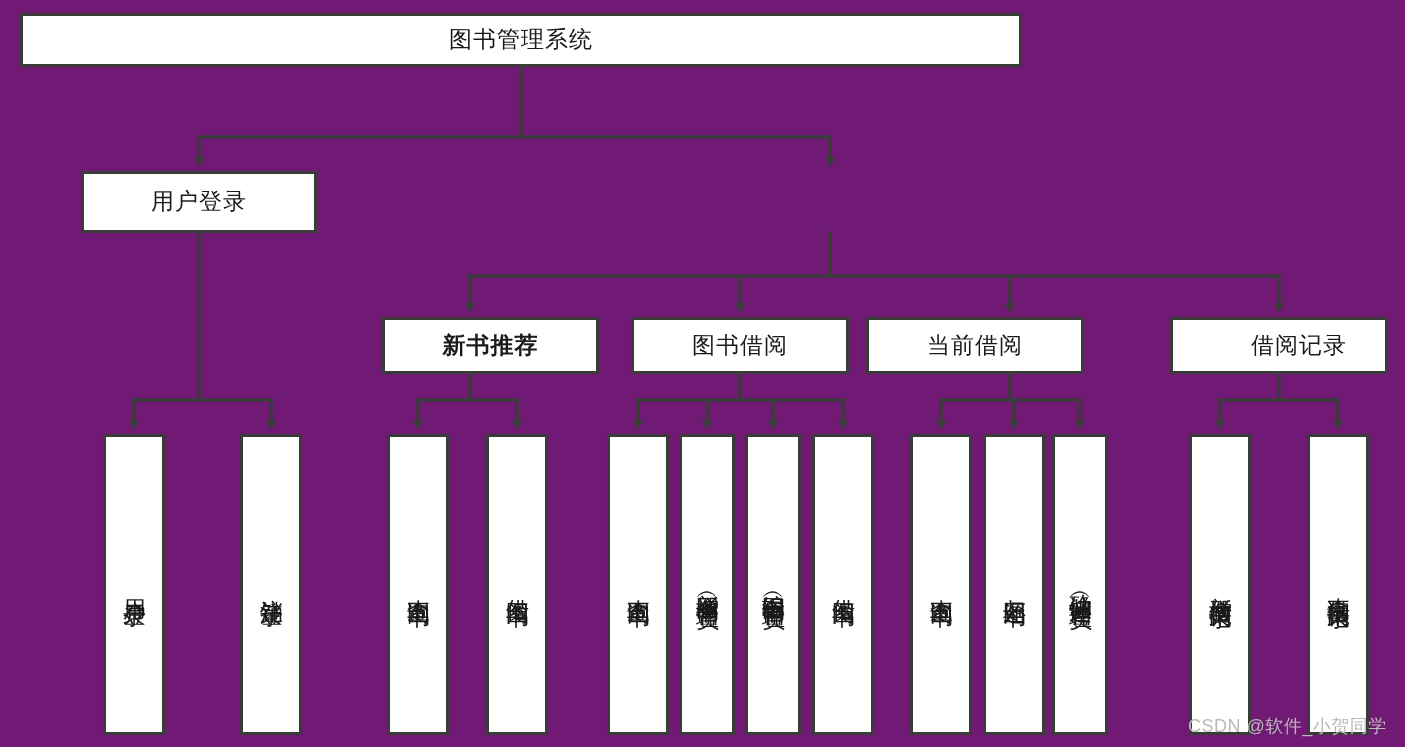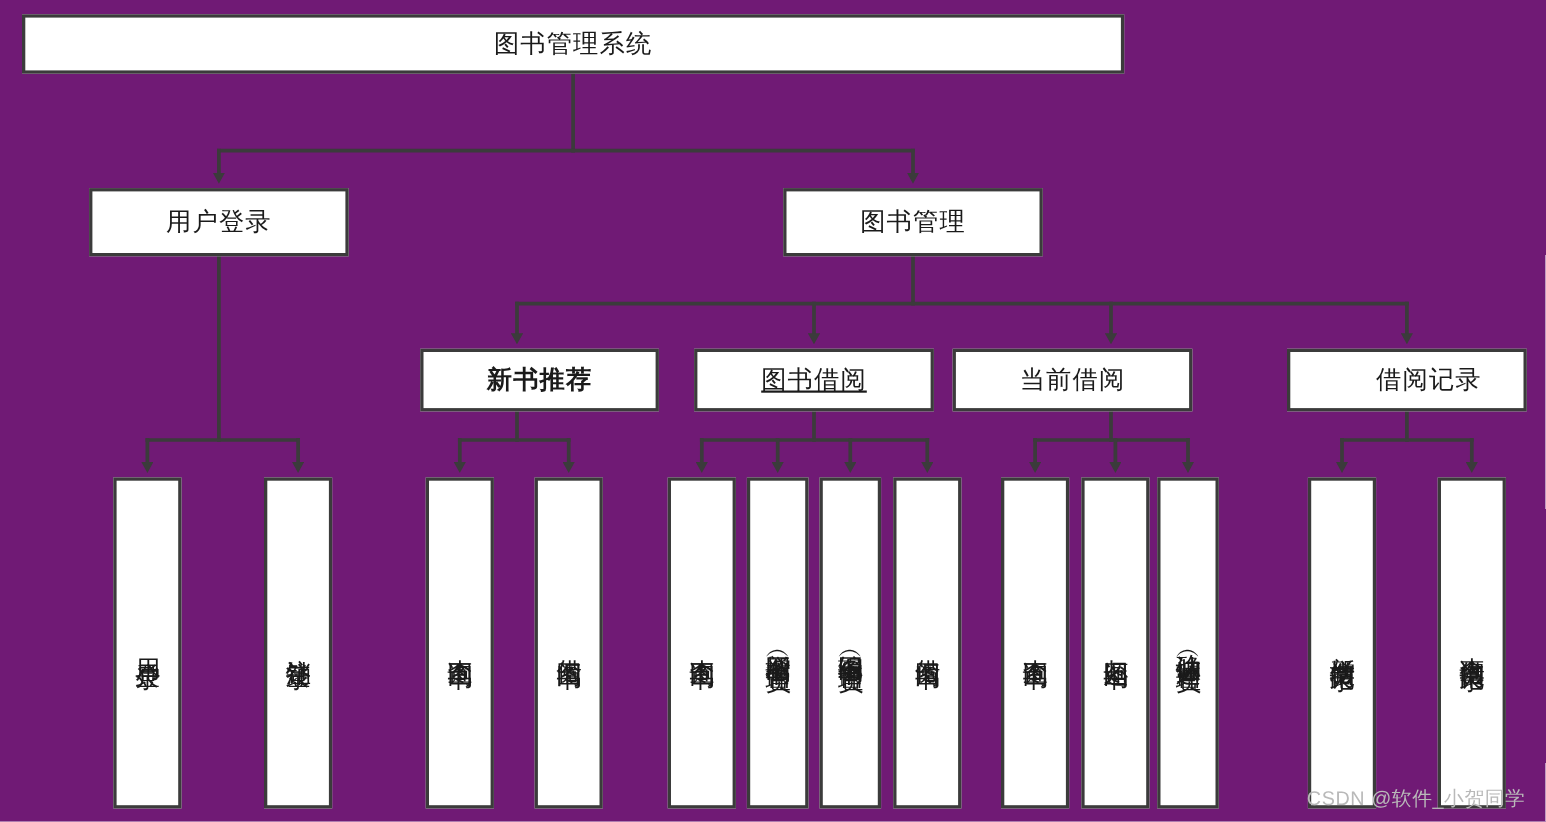--- a/index.html
+++ b/index.html
@@ -124,28 +124,25 @@
     </g>
   </svg>
 
   <div class="node horiz" id="n-root" style="left: 20px; top: 13px; width: 1002px; height: 54px;">
     <span>图书管理系统</span>
   </div>
 
   <div class="node horiz" id="n-l2-0" style="left: 81px; top: 171px; width: 236px; height: 62px;">
     <span>用户登录</span>
   </div>
-  <div class="node horiz" id="n-l2-1" style="left: 712px; top: 171px; width: 236px; height: 62px;">
-    <span>图书管理</span>
-  </div>
 
   <div class="node horiz" id="n-l3-0" style="left: 382px; top: 317px; width: 217px; height: 57px; font-weight: bold;">
     <span>新书推荐</span>
   </div>
-  <div class="node horiz" id="n-l3-1" style="left: 631px; top: 317px; width: 218px; height: 57px; text-decoration: underline;">
+  <div class="node horiz" id="n-l3-1" style="left: 631px; top: 317px; width: 218px; height: 57px;">
     <span>图书借阅</span>
   </div>
   <div class="node horiz" id="n-l3-2" style="left: 866px; top: 317px; width: 218px; height: 57px;">
     <span>当前借阅</span>
   </div>
   <div class="node horiz" id="n-l3-3" style="left: 1170px; top: 317px; width: 218px; height: 57px; padding-left: 40px;">
     <span>借阅记录</span>
   </div>
 
   <div class="node vert" id="n-lf-0" style="left: 103px; top: 434px; width: 62px; height: 301px;">

